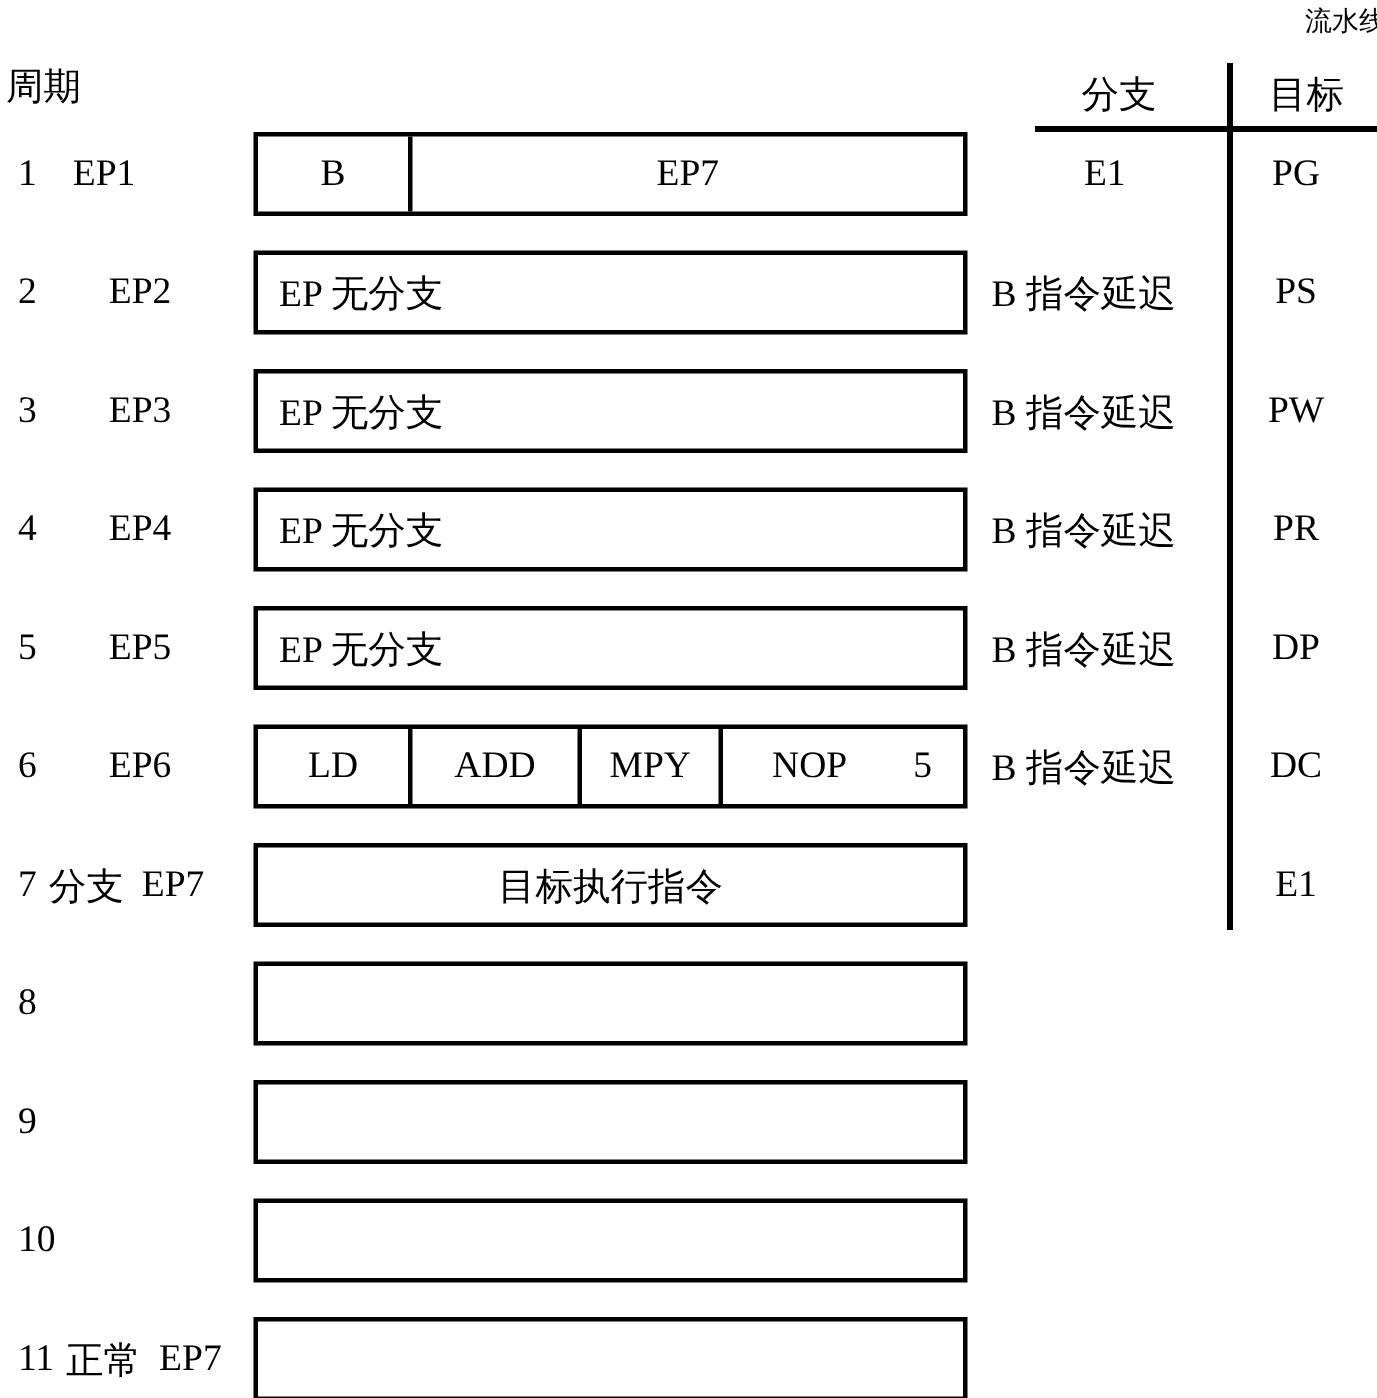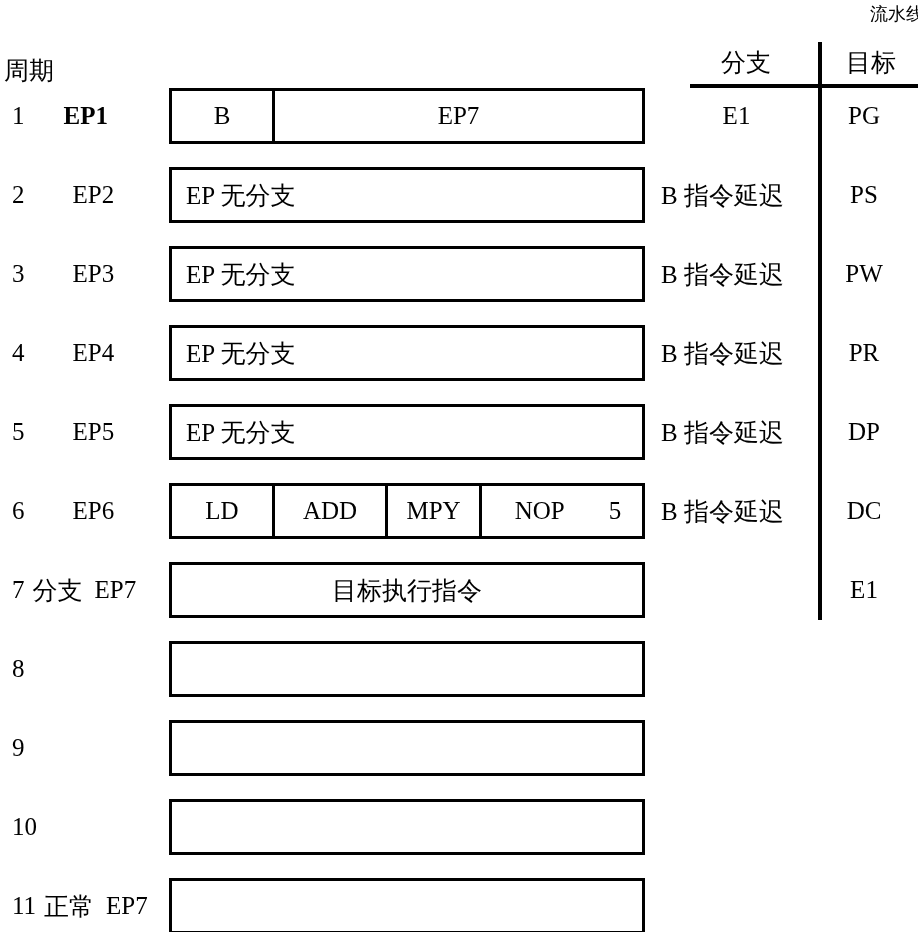--- a/index.html
+++ b/index.html
@@ -16,21 +16,20 @@
     color: #000000;
     overflow: hidden;
   }
 
   
   .col-header {
     position: absolute;
     font-size: 25px;
     line-height: 1;
     white-space: nowrap;
-    margin-top: 12px;
   }
   #cycle-header { left: 4px; top: 46px; }
 
   .row-label {
     position: absolute;
     height: 56px;
     display: flex;
     align-items: center;
     font-size: 25px;
     white-space: nowrap;
@@ -160,21 +159,21 @@
 
   <div id="pipeline-title">流水线节拍</div>
   <div id="branch-col-header">分支</div>
   <div id="target-col-header">目标</div>
   <div id="table-hrule"></div>
   <div id="table-vrule"></div>
 
   <div id="rows-host">
       <div class="row-label" style="left: 12px; top: 88px;">
         <span class="num">1</span>
-        <span class="name" style="margin-left: 39px; font-weight: bold;">EP1</span>
+        <span class="name" style="margin-left: 24px;">EP1</span>
       </div>
       <div class="pipe-row" style="top: 88px;">
         <div class="cell" style="width: 103px; flex: 0 0 auto;">
           <span>B</span>
         </div>
         <div class="cell" style="width: 370px; flex: 1 1 auto;">
           <span>EP7</span>
         </div>
       </div>
       <div class="branch-cell" style="top: 88px;">E1</div>

